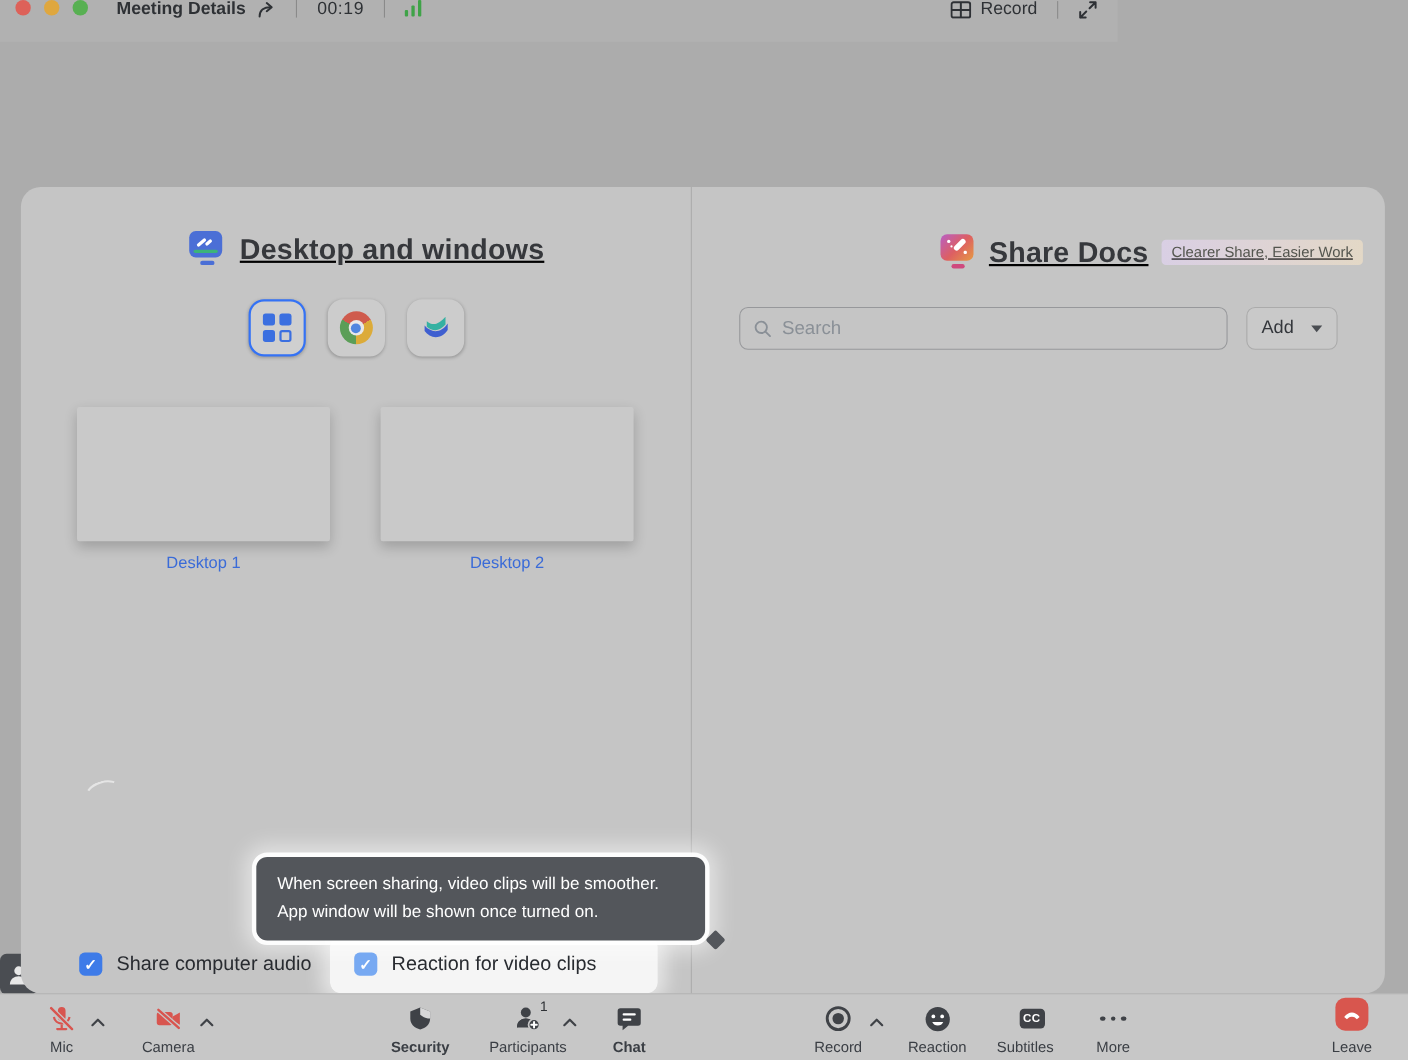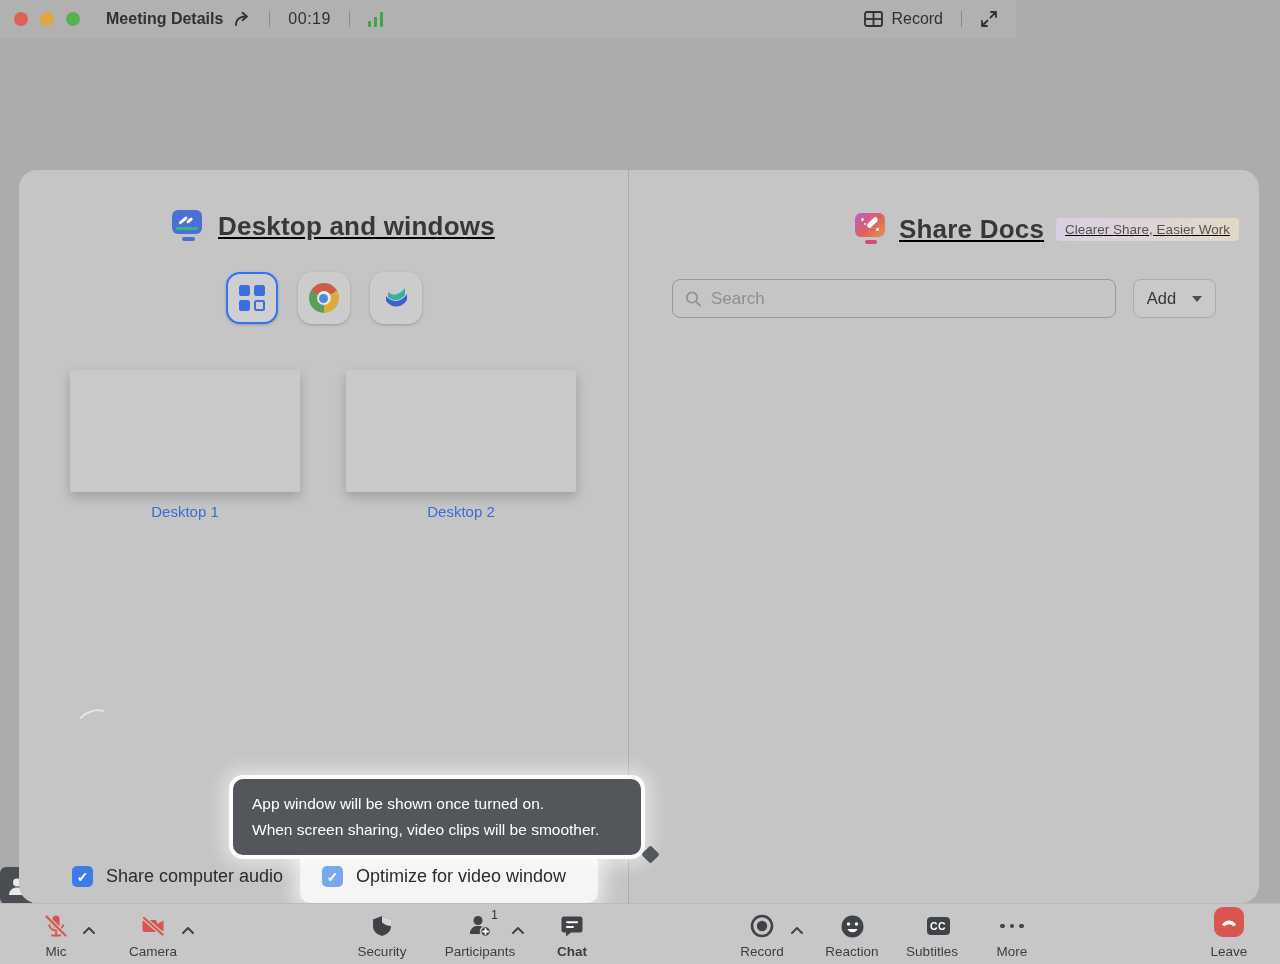--- a/index.html
+++ b/index.html
@@ -1,20 +1,20 @@
 <!DOCTYPE html>
 <html><head>
 <meta charset="utf-8">
 <style>
   * { margin:0; padding:0; box-sizing:border-box; }
   html,body { width:1280px; height:964px; overflow:hidden; }
   body { font-family:"Liberation Sans", sans-serif; background:#acacac; position:relative; }
 
   
-  .topbar { position:absolute; top:0; left:0; width:1016px; height:38px; background:#b1b1b1; display:flex; align-items:center; }
+  .topbar { position:absolute; top:0; left:0; width:1016px; height:38px; background:#b1b1b1; display:flex; align-items:flex-start; }
   .traffic { display:flex; gap:12px; margin-left:14px; }
   .light { width:14px; height:14px; border-radius:50%; }
   .light.red { background:#dd6159; }
   .light.yellow { background:#dfa73f; }
   .light.green { background:#58b052; }
   .tb-title { margin-left:26px; font-size:16px; font-weight:600; color:#2e3135; }
   .open-icon { margin-left:10px; display:flex; }
   .tb-divider { width:1px; height:16px; background:rgba(0,0,0,0.22); margin:0 18px; }
   .tb-timer { font-size:16px; color:#2e3135; font-weight:500; letter-spacing:0.5px; }
   .signal { display:flex; align-items:flex-end; gap:2.5px; height:15px; }
@@ -190,32 +190,32 @@
 
   <div class="thumb" style="left:51px; top:200px;"></div>
   <div class="thumb-label" style="left:51px; top:333px;">Desktop 1</div>
   <div class="thumb" style="left:327px; top:200px;"></div>
   <div class="thumb-label" style="left:327px; top:333px;">Desktop 2</div>
 
   <div class="spinner-arc"></div>
 
   <div class="spotlight"></div>
   <div class="tooltip">
+    <p>When screen sharing, video clips will be smoother.</p>
     <p>App window will be shown once turned on.</p>
-    <p>When screen sharing, video clips will be smoother.</p>
     <div class="tooltip-arrow"></div>
   </div>
 
   <div class="chk-row" style="left:53px; top:696px;">
     <span class="chk b1">✓</span>
     <span class="chk-label">Share computer audio</span>
   </div>
   <div class="chk-row" style="left:303px; top:696px;">
     <span class="chk b2">✓</span>
-    <span class="chk-label">Optimize for video window</span>
+    <span class="chk-label">Reaction for video clips</span>
   </div>
 
   <div class="panel-header" style="left:836px; top:43px; gap:12px;">
     <div class="sd-icon">
       <div class="sd-screen">
         <div class="sd-wand"></div>
         <span class="sd-dot" style="left:6px; top:5px; width:3px; height:3px;"></span>
         <span class="sd-dot" style="left:9px; top:10px; width:2px; height:2px;"></span>
         <span class="sd-dot" style="left:21px; top:15px; width:2.5px; height:2.5px;"></span>
       </div>
@@ -265,21 +265,21 @@
         <line x1="4" y1="5" x2="22.5" y2="21.5" stroke="#c7c7c7" stroke-width="4.5"></line>
         <line x1="4" y1="5" x2="22.5" y2="21.5" stroke="#d8554f" stroke-width="2.2" stroke-linecap="round"></line>
       </svg>
     </div>
     <span class="chev" style="left:68px;"><svg width="14" height="9" viewBox="0 0 14 9">
           <polyline points="2,7 7,2 12,7" fill="none" stroke="#3f4247" stroke-width="2" stroke-linecap="round" stroke-linejoin="round"></polyline>
         </svg></span>
     <span class="lbl">Camera</span>
   </div>
 
-  <div class="tb-item" style="left:342px; width:80px;">
+  <div class="tb-item" style="left:342px; width:80px;font-weight:bold;">
     <div class="iconwrap">
       <svg width="24" height="24" viewBox="0 0 24 24">
         <path d="M12 2 L21 5.5 V12 c0 5.5 -4 8.5 -9 10 c-5 -1.5 -9 -4.5 -9 -10 V5.5 Z" fill="#3f4247"></path>
         <path d="M12 2 L21 5.5 V12 c-3 0 -6 -1 -9 -3.5 Z" fill="#e8e8e8" opacity="0.9"></path>
       </svg>
     </div>
     <span class="lbl">Security</span>
   </div>
 
   <div class="tb-item" style="left:435px; width:90px;">

